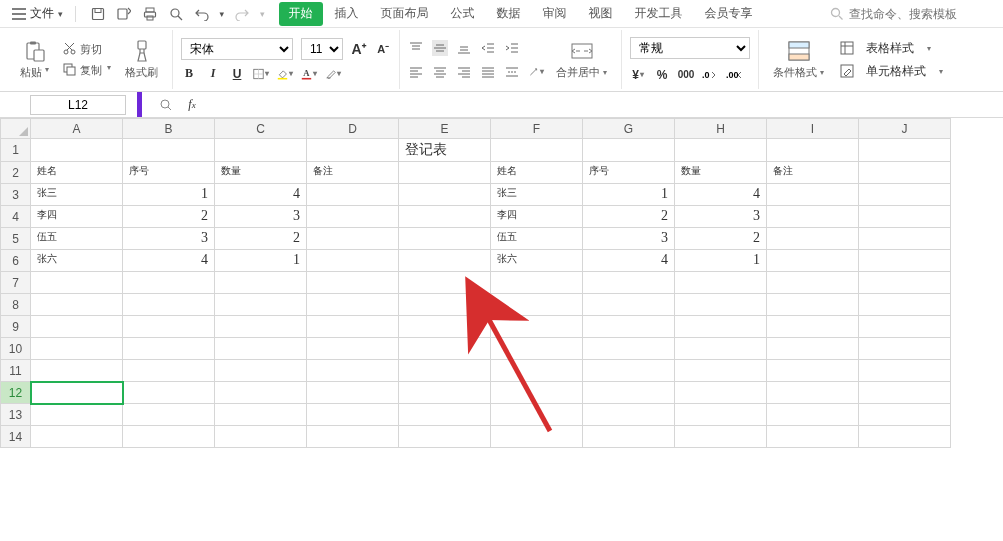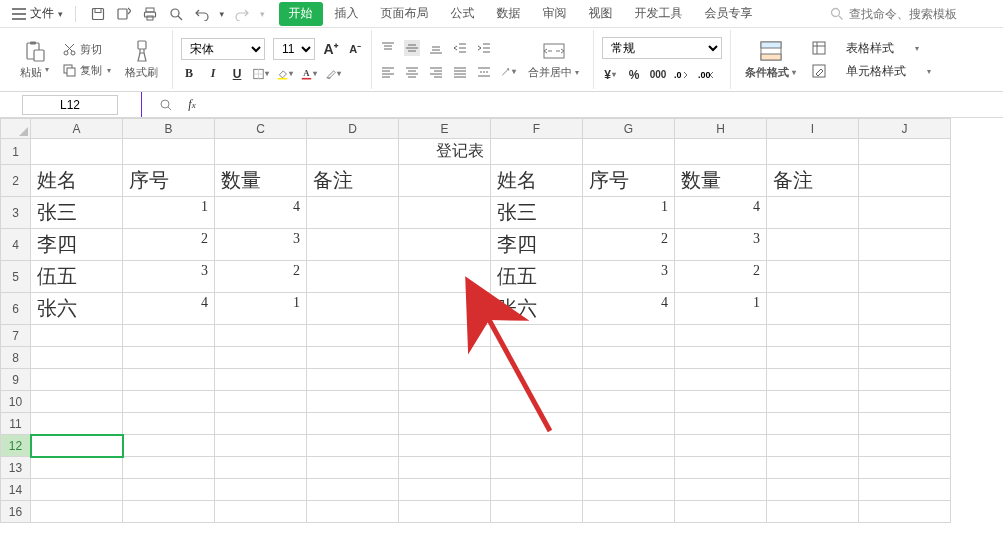--- a/index.html
+++ b/index.html
@@ -87,28 +87,28 @@
     align-items: center;
     justify-content: center;
     gap: 2px;
     padding: 2px 6px;
     cursor: pointer;
     font-size: 11px;
     color: #555;
   }
   .big-btn .icon-slot { width: 24px; height: 24px; display:flex; align-items:center; justify-content:center; }
   .mini-col { display:flex; flex-direction:column; gap:4px; }
-  .mini-btn { display:flex; align-items:center; gap:4px; font-size:11px; color:#555; cursor:pointer; padding:1px 2px; }
+  .mini-btn { display:flex; align-items:flex-start; gap:4px; font-size:11px; color:#555; cursor:pointer; padding:1px 2px; }
 
   .font-select {
     border: 1px solid #ccc;
     height: 22px;
     font-size: 12px;
     padding: 0 4px;
-    width: 84px;
+    width: 112px;
     background:#fff;
   }
   .size-select {
     border: 1px solid #ccc;
     height: 22px;
     font-size: 12px;
     width: 42px;
     padding: 0 4px;
     background:#fff;
   }
@@ -118,37 +118,37 @@
     font-size: 12px;
     width: 120px;
     padding: 0 4px;
     background:#fff;
   }
   .row-icons { display:flex; gap:8px; align-items:center; }
   .row-icons .ib { width:16px; height:16px; display:flex; align-items:center; justify-content:center; cursor:pointer; font-weight:bold; }
   .row-icons .ib svg { display:block; }
   .dd-tri { font-size:8px; color:#777; margin-left:1px; }
   .right-links { display:flex; flex-direction:column; gap:6px; margin-left:4px; }
-  .right-link { display:flex; align-items:center; gap:20px; font-size:12px; cursor:pointer; }
+  .right-link { display:flex; align-items:center; gap:12px; font-size:12px; cursor:pointer; }
 
   
   .formula-bar {
     display:flex;
     align-items:center;
     height: 26px;
     border-bottom: 1px solid #d9d9d9;
     background: #fff;
   }
   .namebox-wrap {
     width: 142px;
     display:flex;
     align-items:center;
-    border-right: 1px solid #6d28d9;
+    border-right: 5px solid #6d28d9;
     height:100%;
-    padding-left: 22px;
+    padding-left: 30px;
   }
   .namebox {
     border: 1px solid #ccc;
     height: 20px;
     width: 96px;
     font-size: 12px;
     text-align: center;
     background: #fff;
   }
   .fx-zone { display:flex; align-items:center; gap:10px; padding: 0 16px; flex:1; }
@@ -193,23 +193,23 @@
   .corner { background: #f3f3f3; width:30px; position:relative; }
   .corner::after {
     content:"";
     position:absolute;
     right:2px; bottom:2px;
     border-left: 9px solid transparent;
     border-bottom: 9px solid #bfbfbf;
   }
   .colw { width: 92px; }
   .cell { padding: 2px 6px; display:block; height:100%; }
-  .cell.left { text-align:left; font-family:"SimSun","宋体",serif; font-size:20px; }
+  .cell.left { text-align:left; font-family:"SimSun","宋体",serif; font-size:10px; }
   .cell.right { text-align:right; font-family:"SimSun","宋体",serif; font-size:14px; }
-  .cell.center { text-align:right; font-family:"SimSun","宋体",serif; font-size:16px; }
+  .cell.center { text-align:left; font-family:"SimSun","宋体",serif; font-size:14px; }
 
   td.active-cell {
     outline: 2px solid #22b153;
     outline-offset: -1px;
   }
 
   
   .annot-arrow {
     position:absolute;
     left: 452px;
@@ -483,21 +483,21 @@
 
   <div class="ribbon-group last">
     <div class="big-btn">
       <span class="icon-slot">
           <svg width="22" height="20" viewBox="0 0 22 20">
             <rect x="1" y="1" width="20" height="18" fill="none" stroke="#777"></rect>
             <rect x="1" y="1" width="20" height="6" fill="#d9efff" stroke="#777"></rect>
             <rect x="1" y="13" width="20" height="6" fill="#ffe1c4" stroke="#777"></rect>
           </svg>
         </span>
-      <span style="display:flex;align-items:center;gap:2px;font-weight:bold;">
+      <span style="display:flex;align-items:center;gap:2px;">
           <span>条件格式</span>
           <span class="dd-tri">▾</span>
         </span>
     </div>
     <div class="right-links">
       <span class="right-link">
           <svg width="14" height="14" viewBox="0 0 14 14">
             <rect x="1" y="1" width="12" height="12" fill="none" stroke="#666"></rect>
             <path d="M1 5h12M5 1v12" stroke="#666"></path>
           </svg>
@@ -804,33 +804,20 @@
           <td></td>
           <td></td>
           <td></td>
           <td></td>
           <td></td>
           <td></td>
           <td></td>
           <td></td>
           <td></td>
         </tr>
-        <tr>
-          <th class="rowhdr">16</th>
-          <td></td>
-          <td></td>
-          <td></td>
-          <td></td>
-          <td></td>
-          <td></td>
-          <td></td>
-          <td></td>
-          <td></td>
-          <td></td>
-        </tr>
       </tbody>
   </table>
 
   <svg class="annot-arrow" width="120" height="170" viewBox="0 0 120 170">
     <defs>
       <marker id="arrhead" markerWidth="16" markerHeight="14" refX="2" refY="7" orient="auto">
         <path d="M14 0 L0 7 L14 14 L10 7 Z" fill="#d62e2e"></path>
       </marker>
     </defs>
     <path d="M18 12 L98 158" stroke="#d62e2e" stroke-width="5" marker-start="url(#arrhead)"></path>

